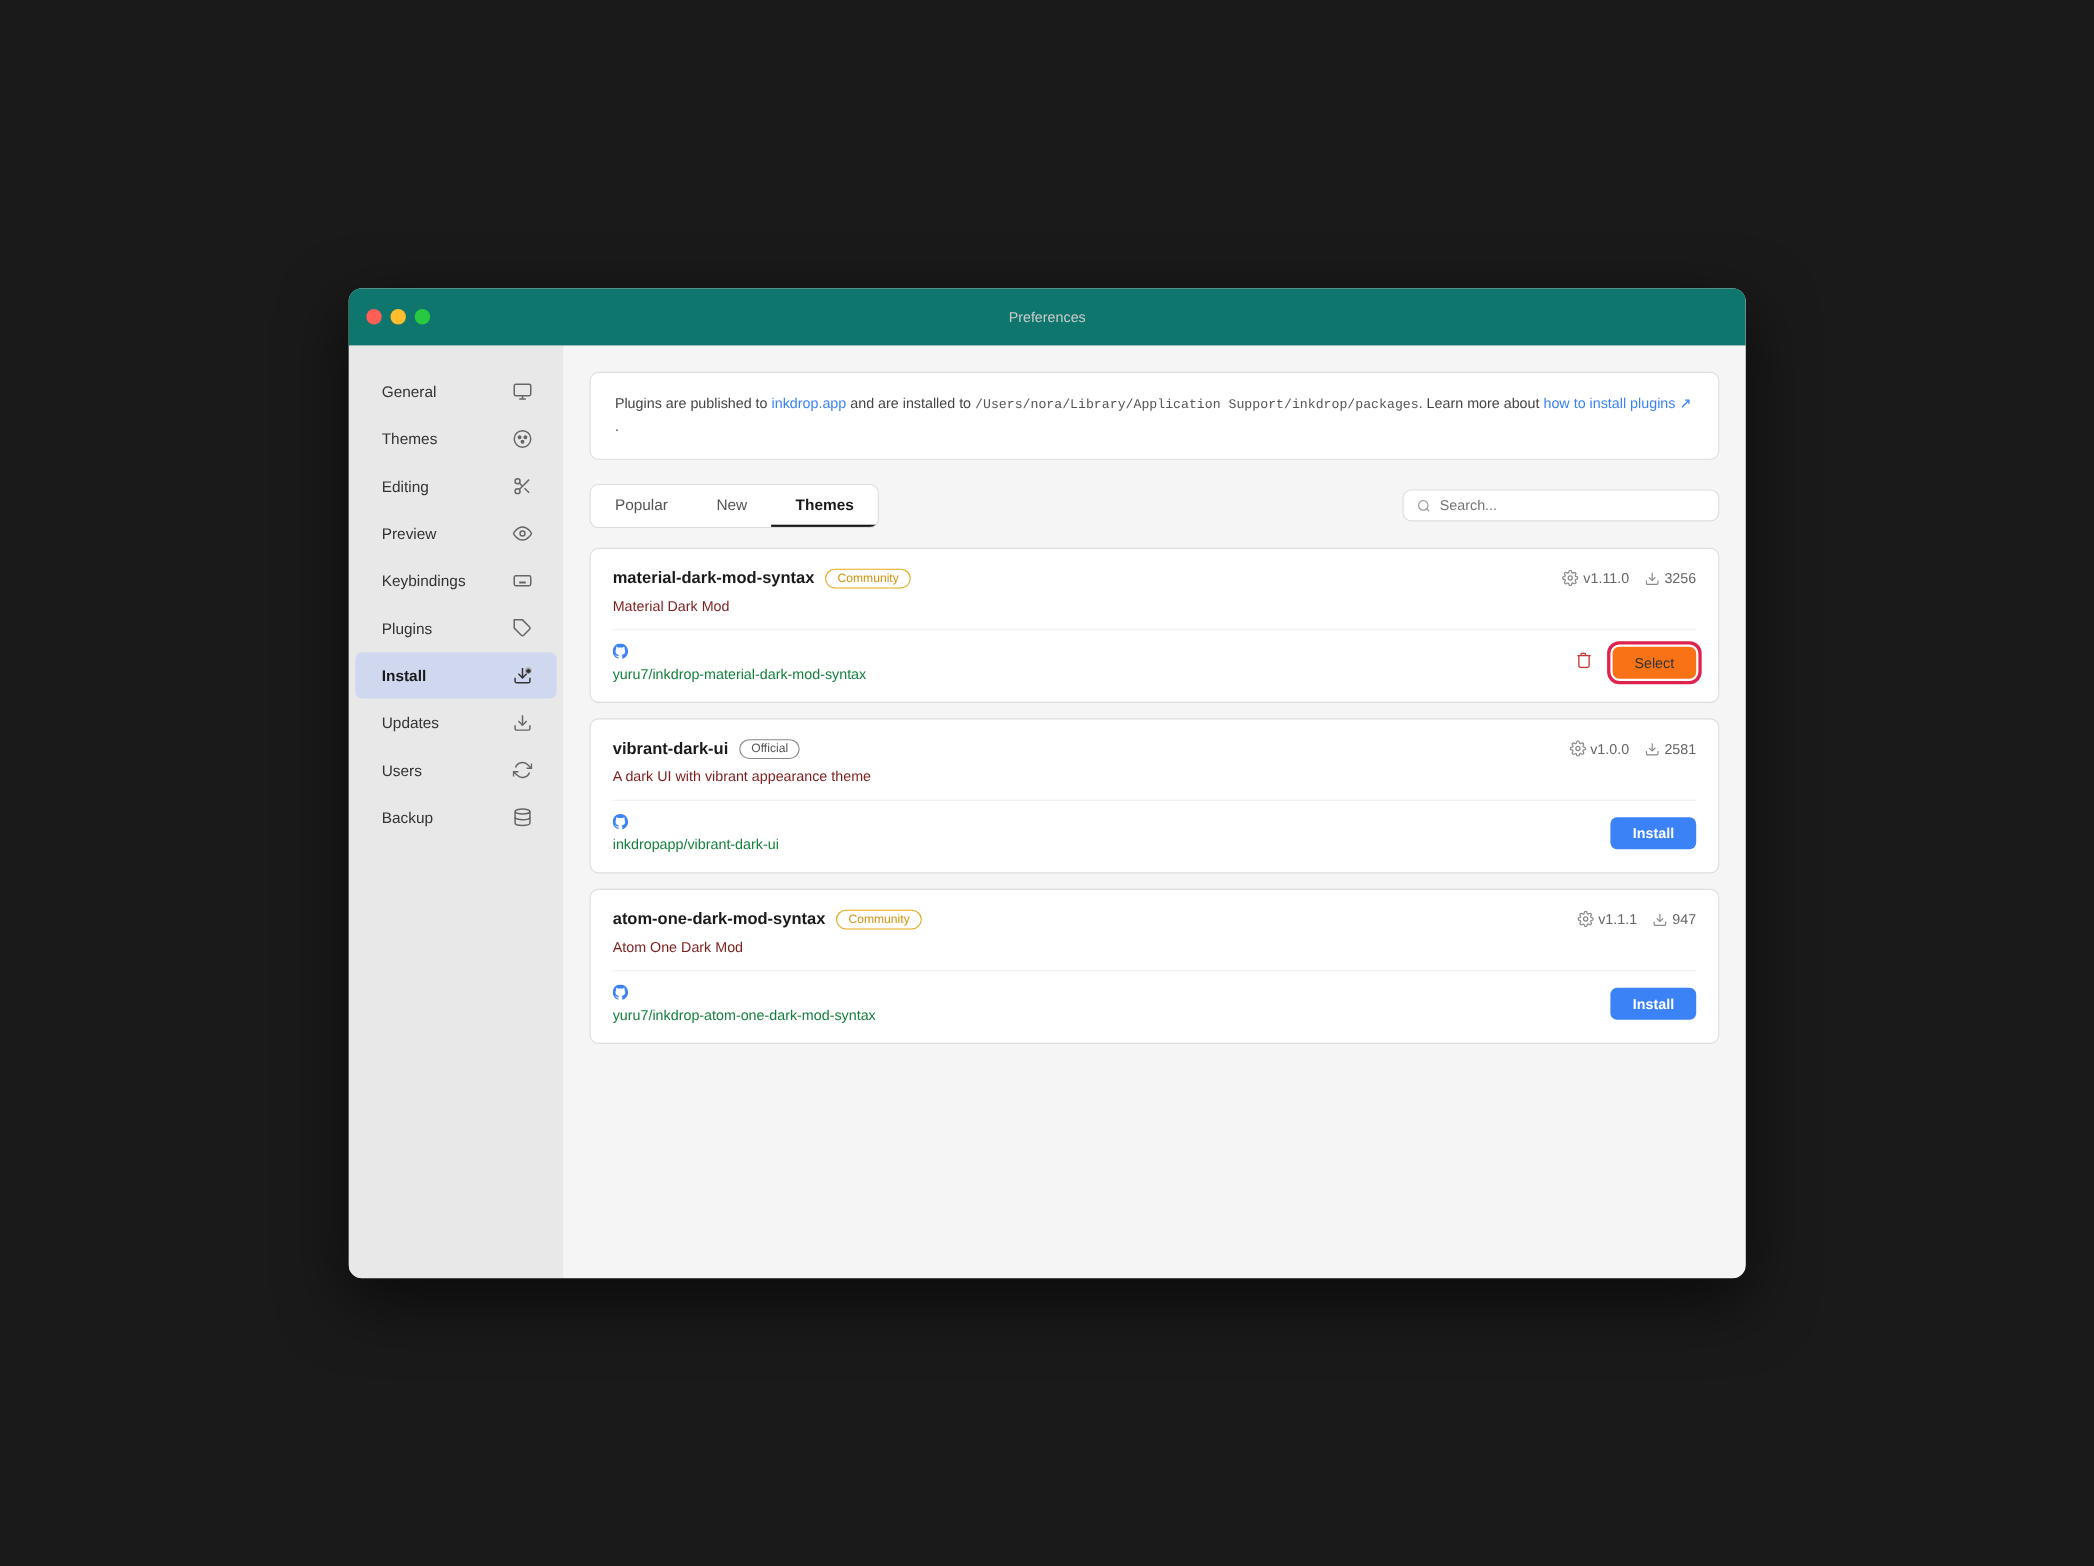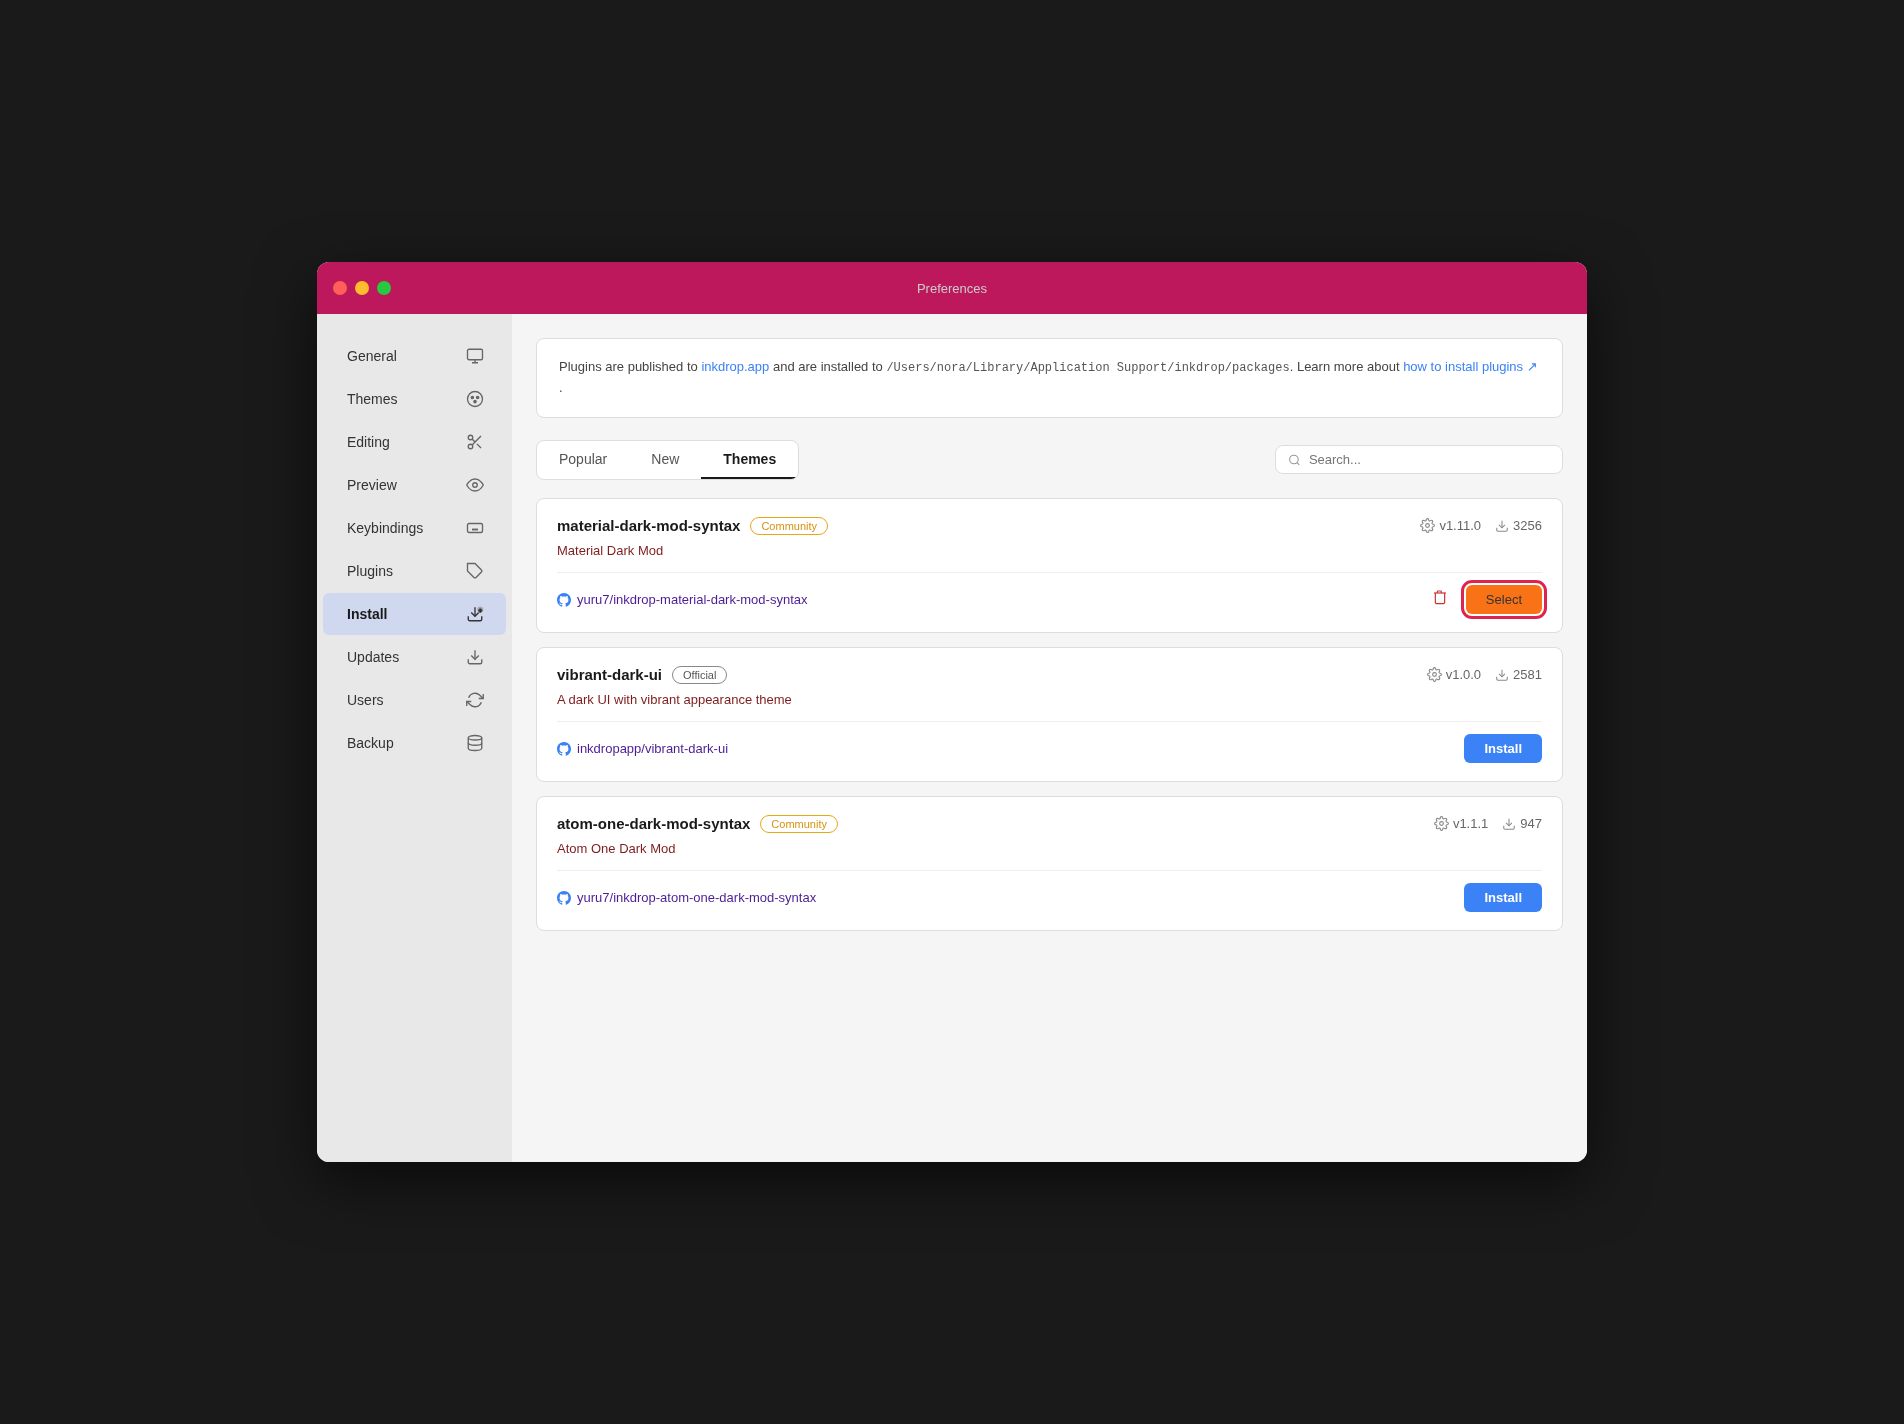--- a/index.html
+++ b/index.html
@@ -16,21 +16,21 @@
       width: 1270px;
       height: 900px;
       background: #f0f0f0;
       border-radius: 12px;
       overflow: hidden;
       box-shadow: 0 20px 60px rgba(0,0,0,0.6);
       display: flex;
       flex-direction: column;
     }
     .titlebar {
-      background: #be185d;
+      background: #0f766e;
       height: 52px;
       display: flex;
       align-items: center;
       padding: 0 16px;
       position: relative;
       flex-shrink: 0;
     }
     .traffic-lights {
       display: flex;
       gap: 8px;
@@ -208,26 +208,27 @@
       margin-bottom: 14px;
     }
     .plugin-footer {
       display: flex;
       align-items: center;
       justify-content: space-between;
       border-top: 1px solid #eee;
       padding-top: 12px;
     }
     .plugin-link {
-      color: #4c1d95;
+      color: #15803d;
       font-size: 13px;
       text-decoration: none;
       display: flex;
-      align-items: flex-end;
+      align-items: flex-start;
       gap: 6px;
+      flex-direction: column;
     }
     .btn-install {
       background: #3b82f6;
       color: white;
       border: none;
       border-radius: 6px;
       padding: 7px 20px;
       font-size: 13px;
       font-weight: 600;
       cursor: pointer;

